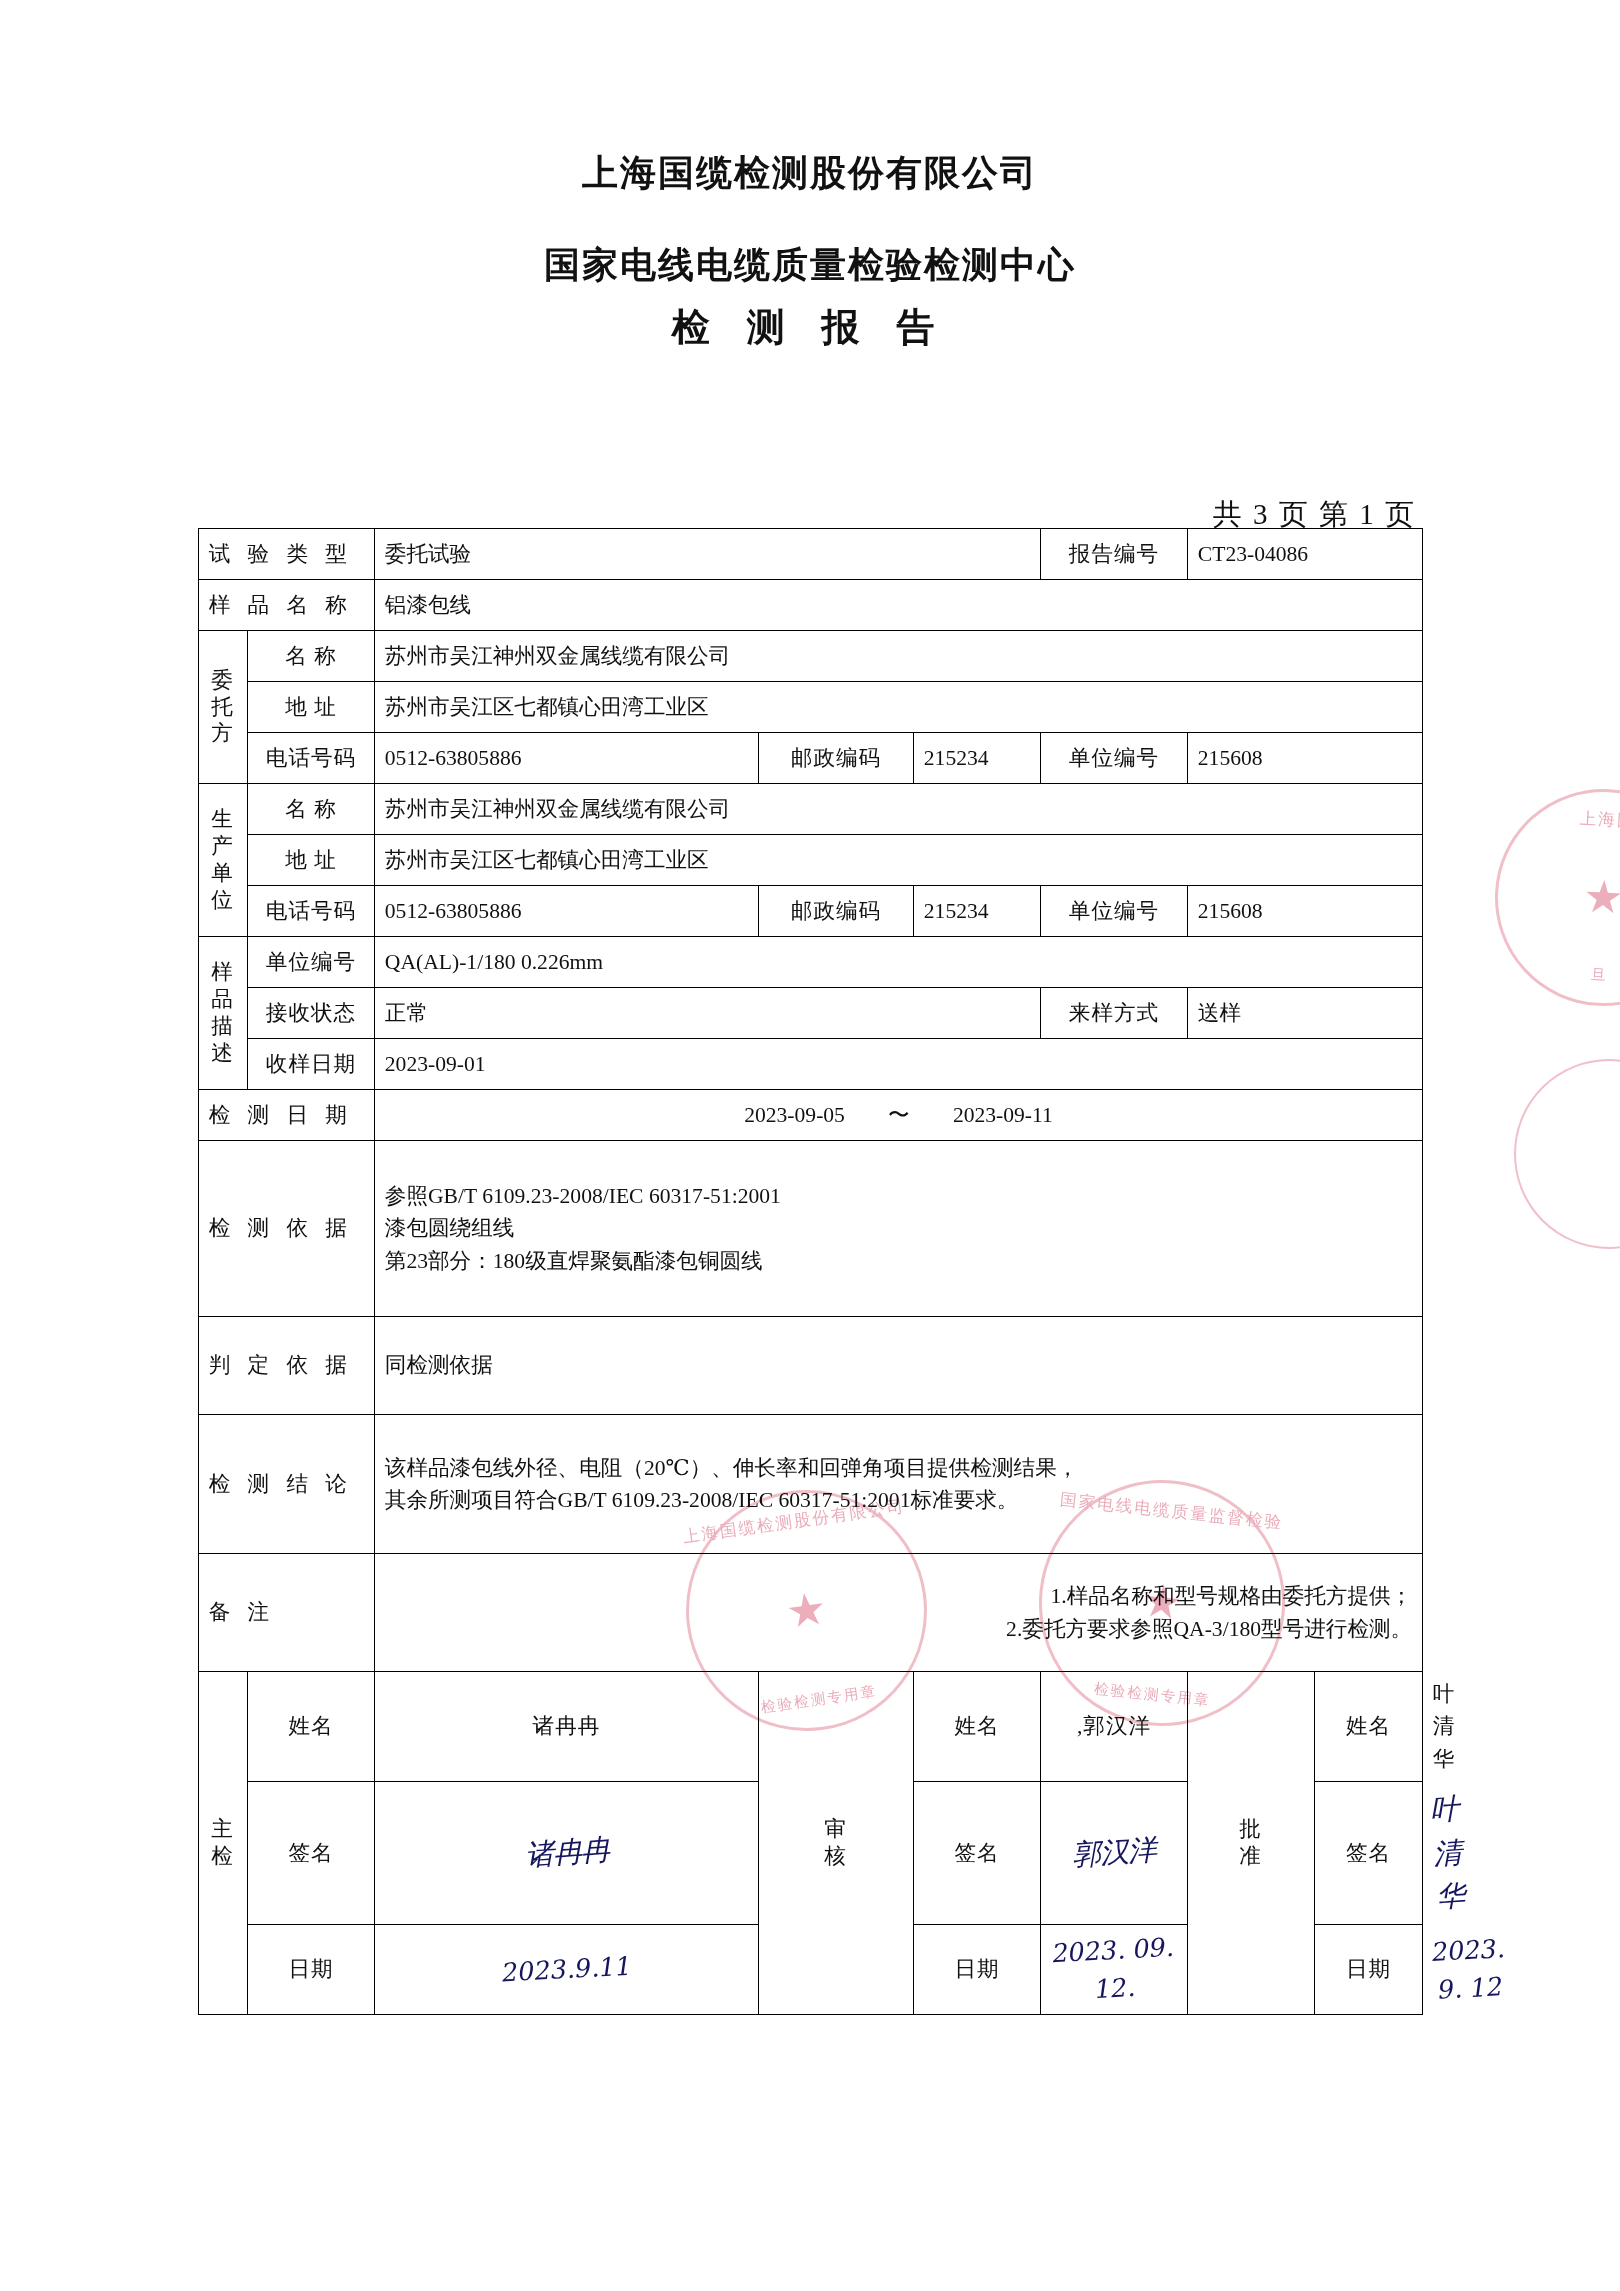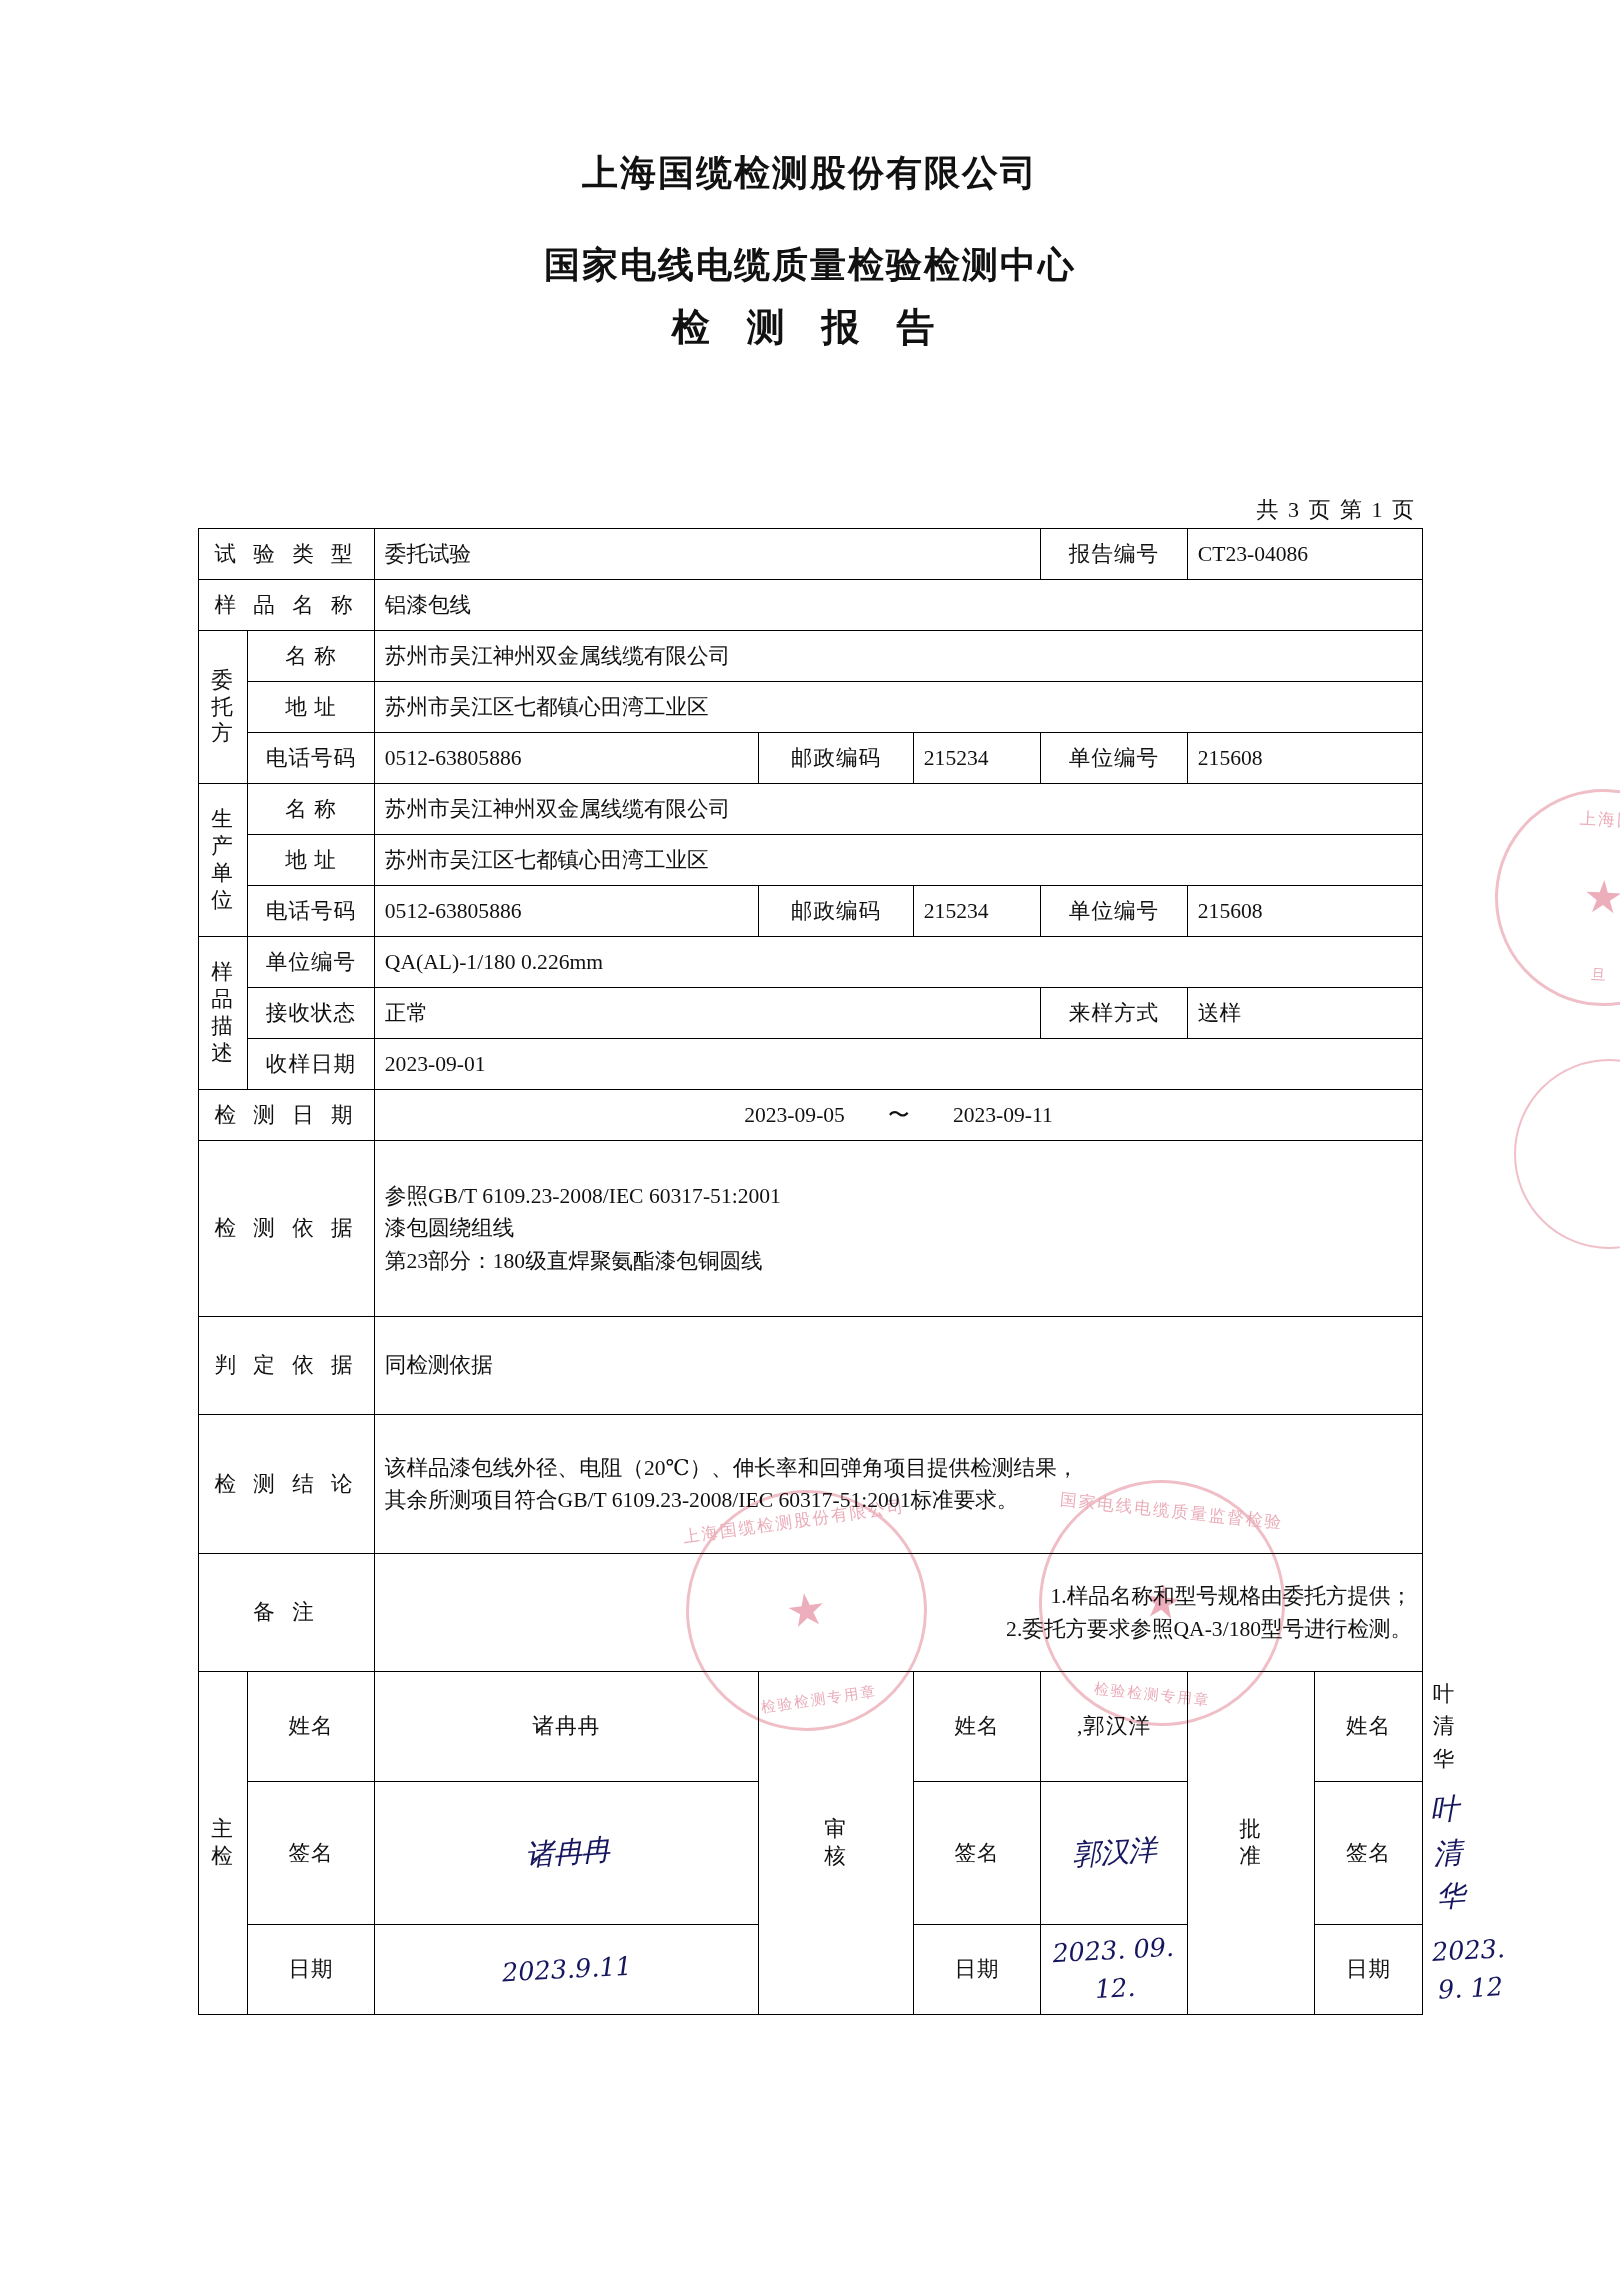--- a/index.html
+++ b/index.html
@@ -43,21 +43,21 @@
     font-size: 38px;
     font-weight: 700;
     letter-spacing: 13.7px;
     line-height: 1.6;
     margin-top: 5.9px;
   }
   .pageinfo {
     position: absolute;
     right: 204px;
     top: 348px;
-    font-size: 22px;
+    font-size: 29px;
     letter-spacing: 2px;
     margin-left: 35px;
   }
   table.report {
     position: absolute;
     left: 198px;
     top: 381px;
     width: 1225px;
     border-collapse: collapse;
     table-layout: fixed;
@@ -65,21 +65,20 @@
   table.report td {
     border: 1.6px solid #000;
     font-size: 21.6px;
     padding: 5.9px 9.8px;
     vertical-align: middle;
     line-height: 1.5;
     height: 51px;
     box-sizing: border-box;
   }
   .lbl {
-    text-align: center;
     letter-spacing: 5.9px;
     white-space: nowrap;
   }
   .lbl-tight {
     text-align: center;
     letter-spacing: 1px;
     white-space: nowrap;
   }
   .vert {
     text-align: center;

